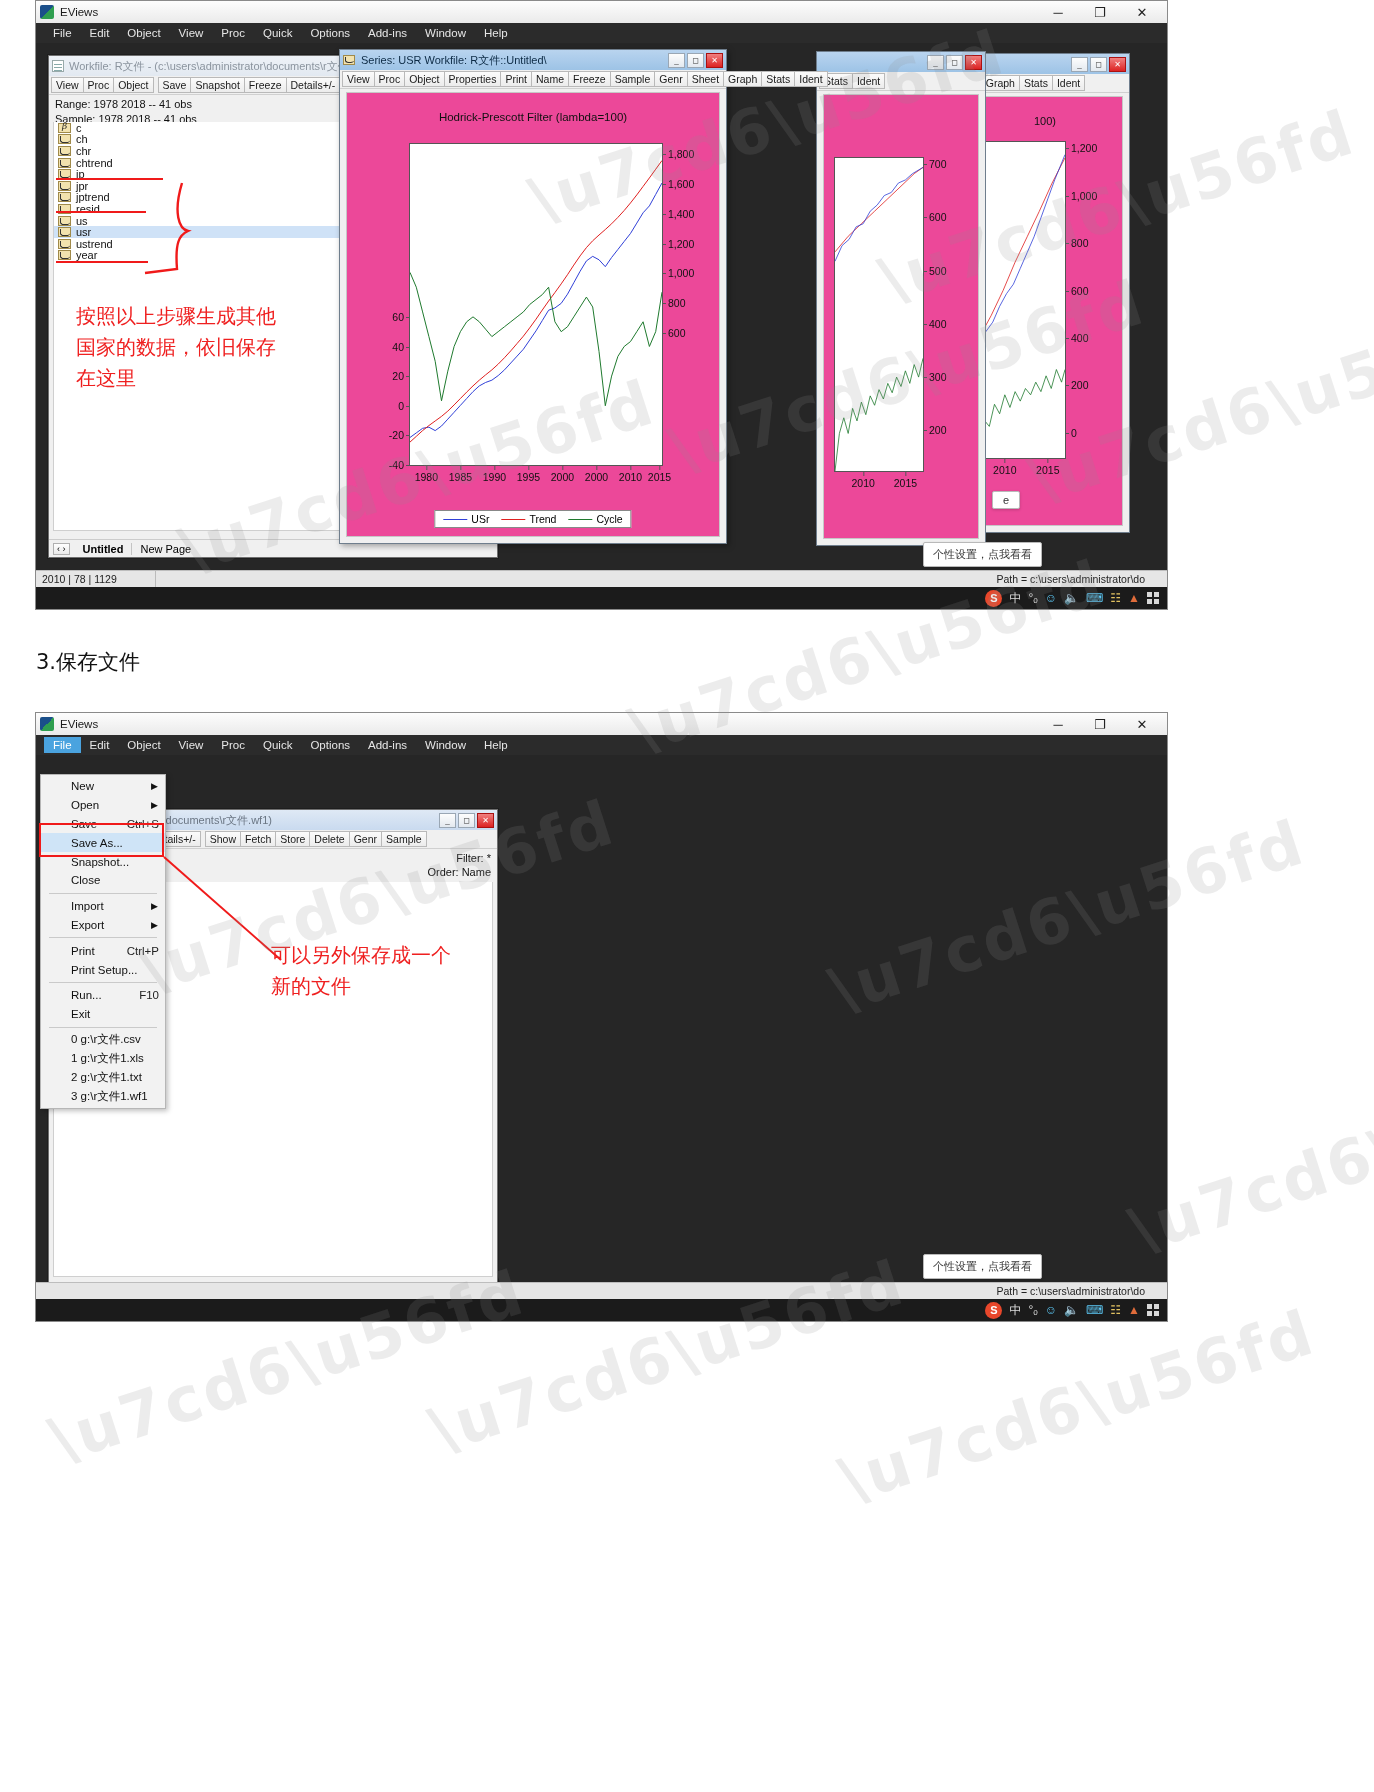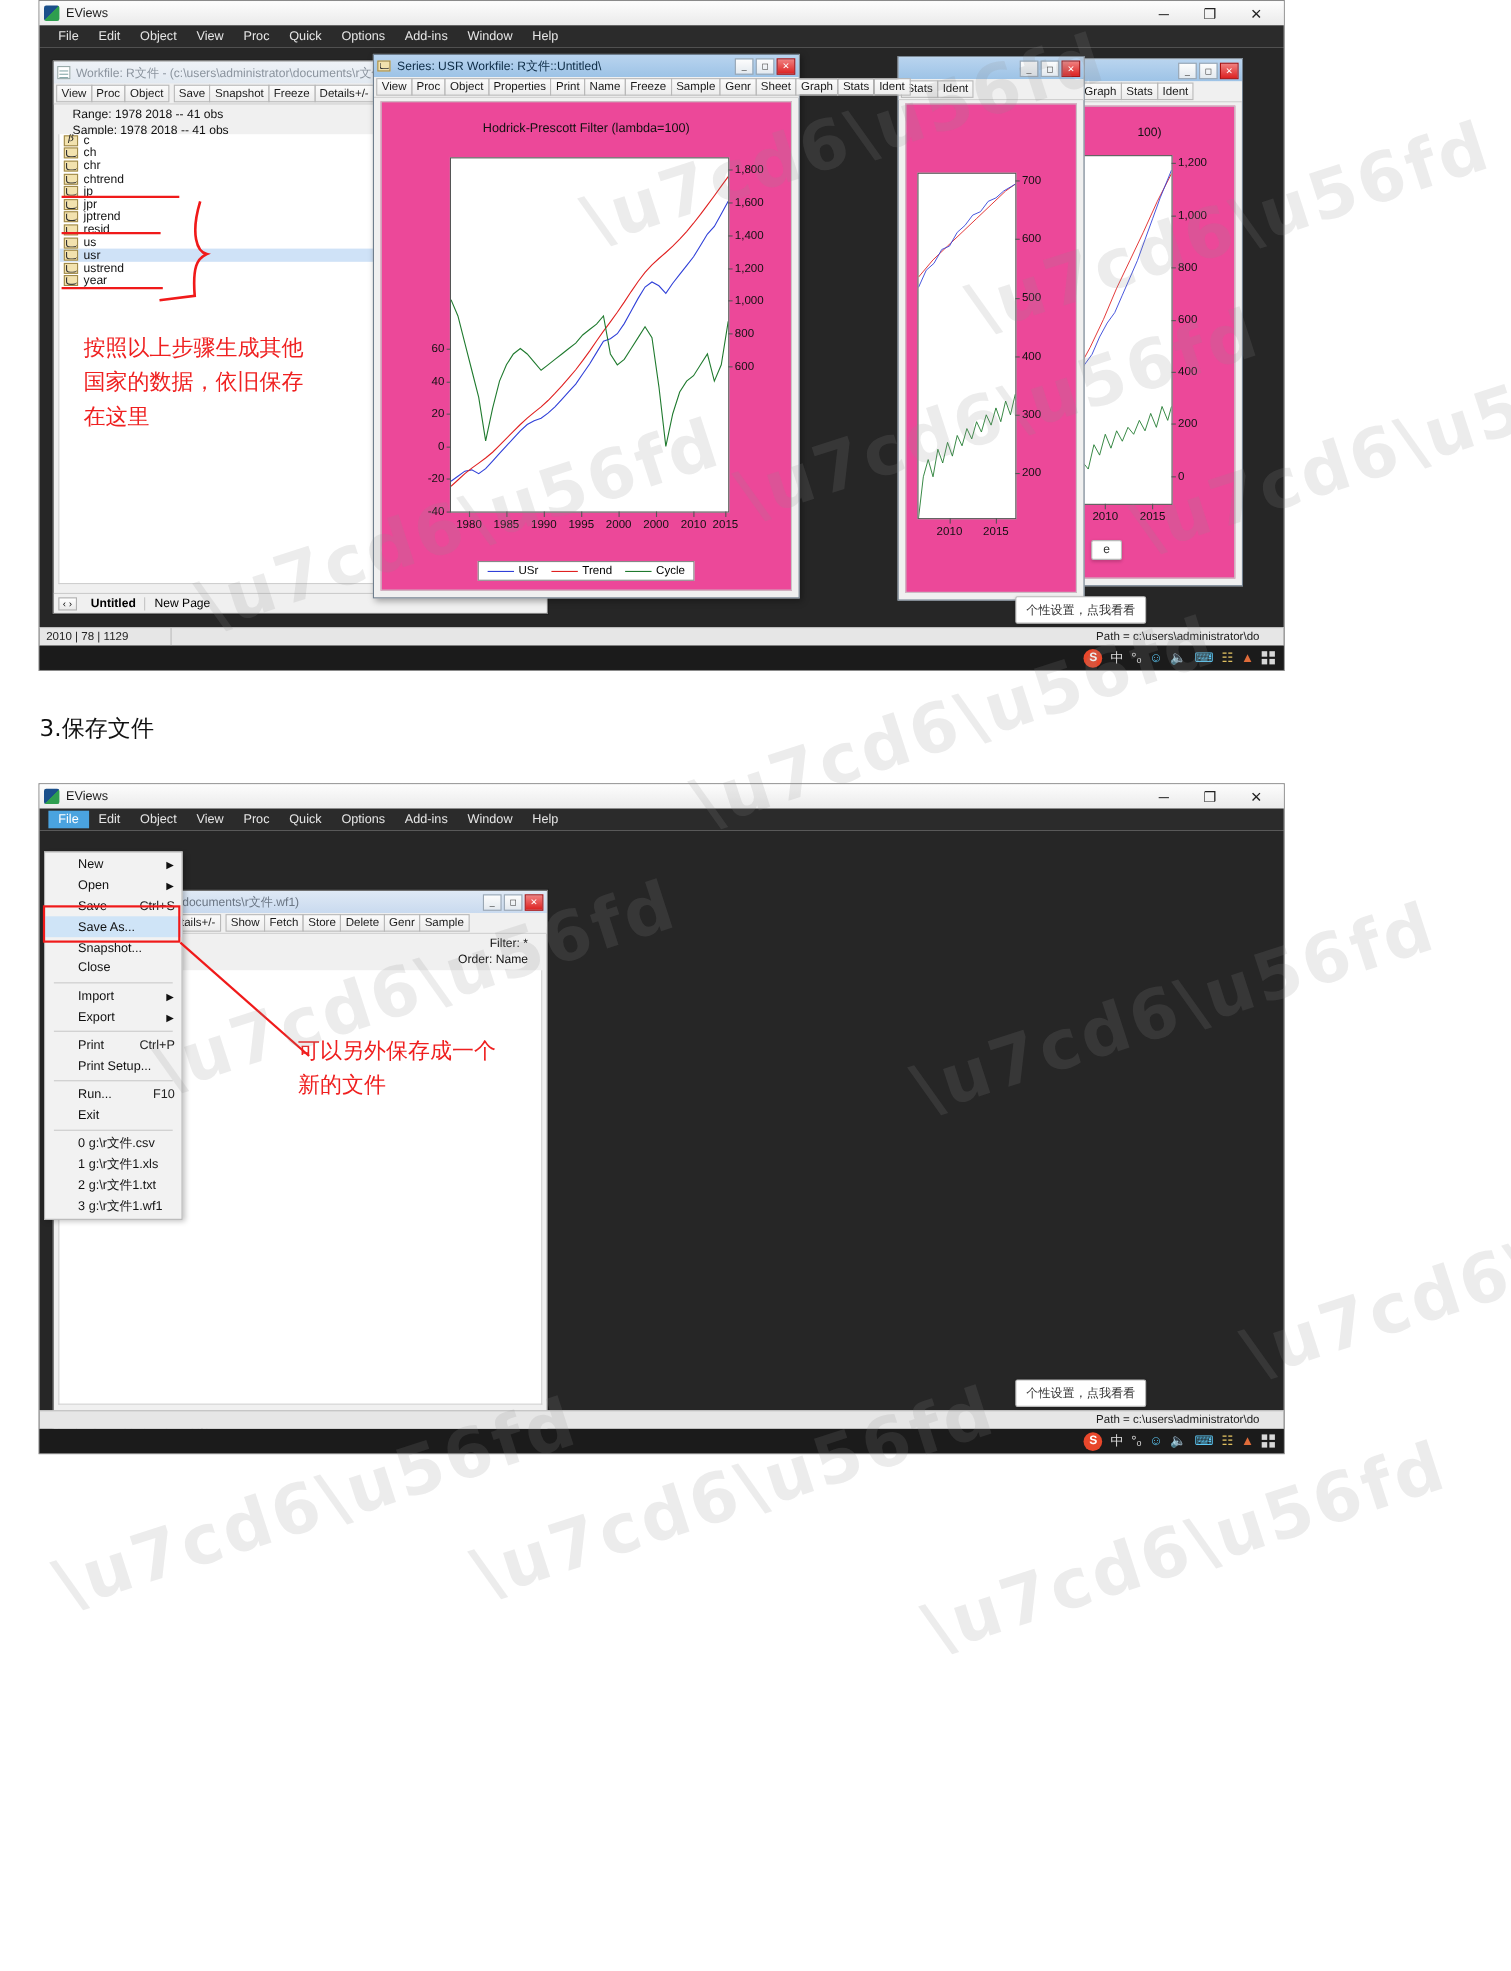--- a/index.html
+++ b/index.html
@@ -49,21 +49,21 @@
     font-size:8px;display:flex;align-items:center;justify-content:center;color:#333;}
   .tbtn.red{background:linear-gradient(#f08080,#d22);color:#fff;border-color:#a11;}
 
   .toolbar{ display:flex; height:19px; background:#f0f0f0; border-bottom:1px solid #d0d0d0;
      align-items:stretch; padding:1px 2px; gap:0;}
   .tb{ border:1px solid #b9b9b9; background:linear-gradient(#fbfbfb,#ececec);
      font-size:10.5px; padding:0 4px; display:flex; align-items:center; color:#1a1a1a;
      margin-right:-1px; white-space:nowrap;}
   .tbsep{ width:5px; }
 
-  .wf-info{ font-size:11px; color:#111; padding:2px 17px; line-height:14px;}
+  .wf-info{ font-size:11px; color:#111; padding:2px 6px; line-height:14px;}
   .wf-list{ background:#fff; position:absolute; left:4px; right:4px; top:66px; bottom:26px;
      border:1px solid #cfcfcf; border-top:none; overflow:hidden;}
   .obj-row{ display:flex; align-items:center; height:11.6px; font-size:11px; padding-left:4px; color:#111;}
   .obj-row.sel{ background:#cfe2f7;}
   .ic{ width:13px;height:10px;border:1px solid #a08a4a;background:#f2e2ae;margin-right:5px;
      display:inline-block;position:relative;flex:none;}
   .ic.series:after{content:"";position:absolute;left:1px;top:1px;width:9px;height:6px;
      border-left:1.5px solid #333;border-bottom:1.5px solid #333;transform:skewX(0deg);
      border-radius:0 0 40% 40%;}
   .ic.coef{ background:#f2e2ae;}

